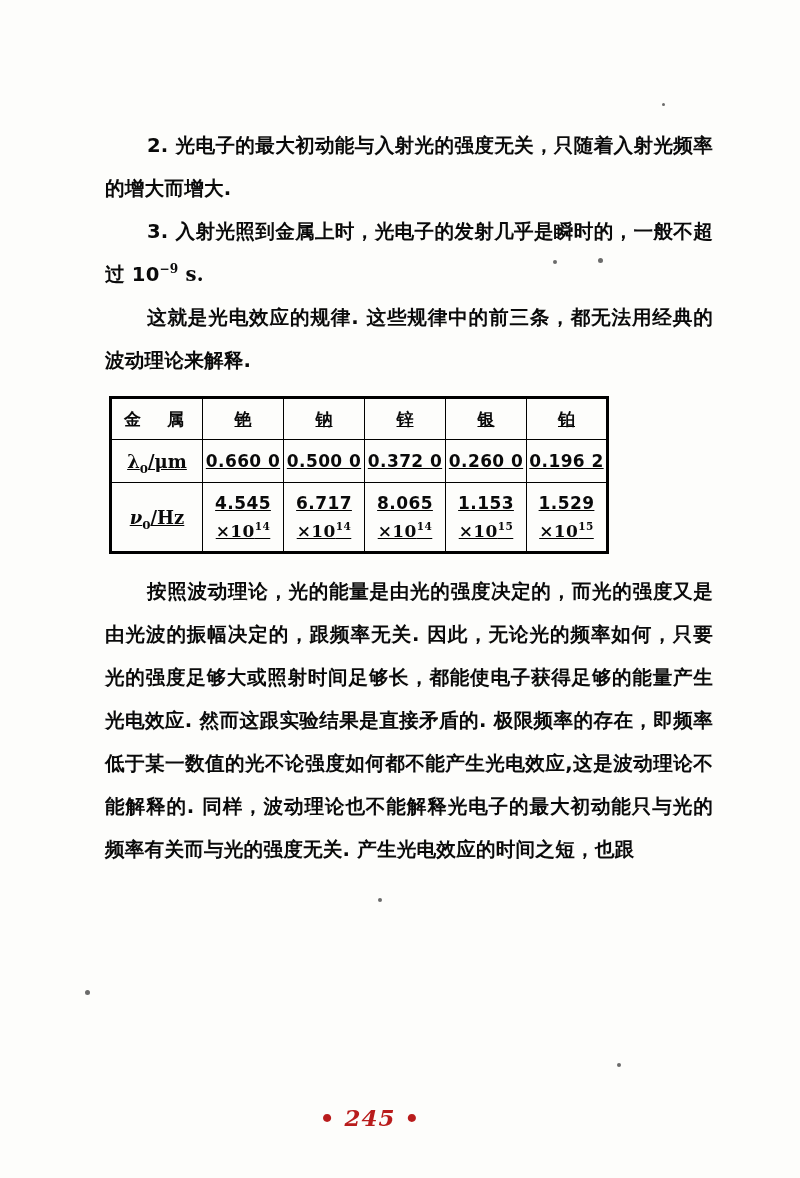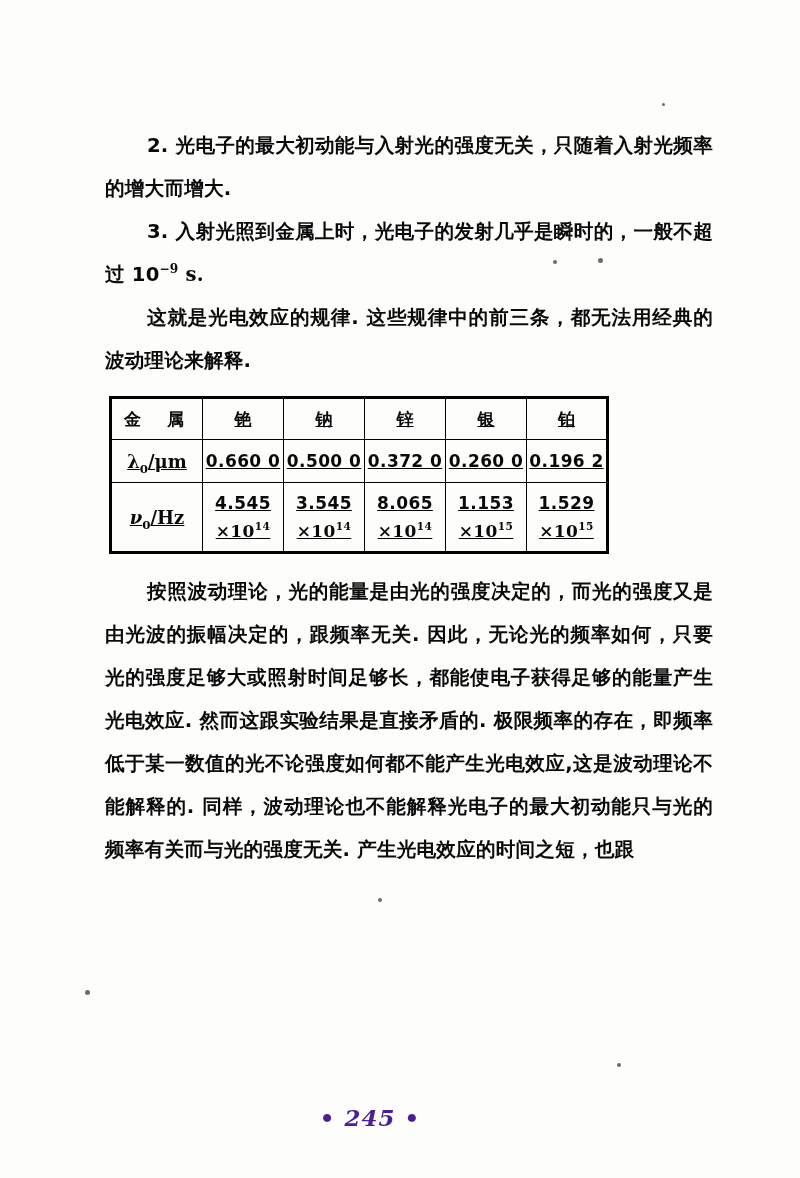--- a/index.html
+++ b/index.html
@@ -121,21 +121,21 @@
     width: 800px;
     text-align: center;
     padding-right: 60px;
     box-sizing: border-box;
   }
   #footer .pagenum {
     font-family: "DejaVu Serif", serif;
     font-style: italic;
     font-weight: 700;
     font-size: 23px;
-    color: #4c1d95;
+    color: #b91c1c;
     letter-spacing: 1px;
   }
 
   
   .speck {
     position: absolute;
     background: #3a3a3a;
     border-radius: 50%;
     opacity: .75;
   }
@@ -179,21 +179,21 @@
             <td class="num">0.500 0</td>
             <td class="num">0.372 0</td>
             <td class="num">0.260 0</td>
             <td class="num">0.196 2</td>
           </tr>
           <tr class="r-nu">
             <td class="rowlab"><span class="unit"><span class="v0">ν</span><span class="sub">0</span><span>/Hz</span></span></td>
 
             <td class="num num-2"><span>4.545</span><span class="exp"><span>×10</span><span class="e">14</span></span></td>
 
-            <td class="num num-2"><span>3.545</span><span class="exp"><span>×10</span><span class="e">14</span></span></td>
+            <td class="num num-2"><span>6.717</span><span class="exp"><span>×10</span><span class="e">14</span></span></td>
 
             <td class="num num-2"><span>8.065</span><span class="exp"><span>×10</span><span class="e">14</span></span></td>
 
             <td class="num num-2"><span>1.153</span><span class="exp"><span>×10</span><span class="e">15</span></span></td>
 
             <td class="num num-2"><span>1.529</span><span class="exp"><span>×10</span><span class="e">15</span></span></td>
           </tr>
         </tbody>
       </table>
     </div>

